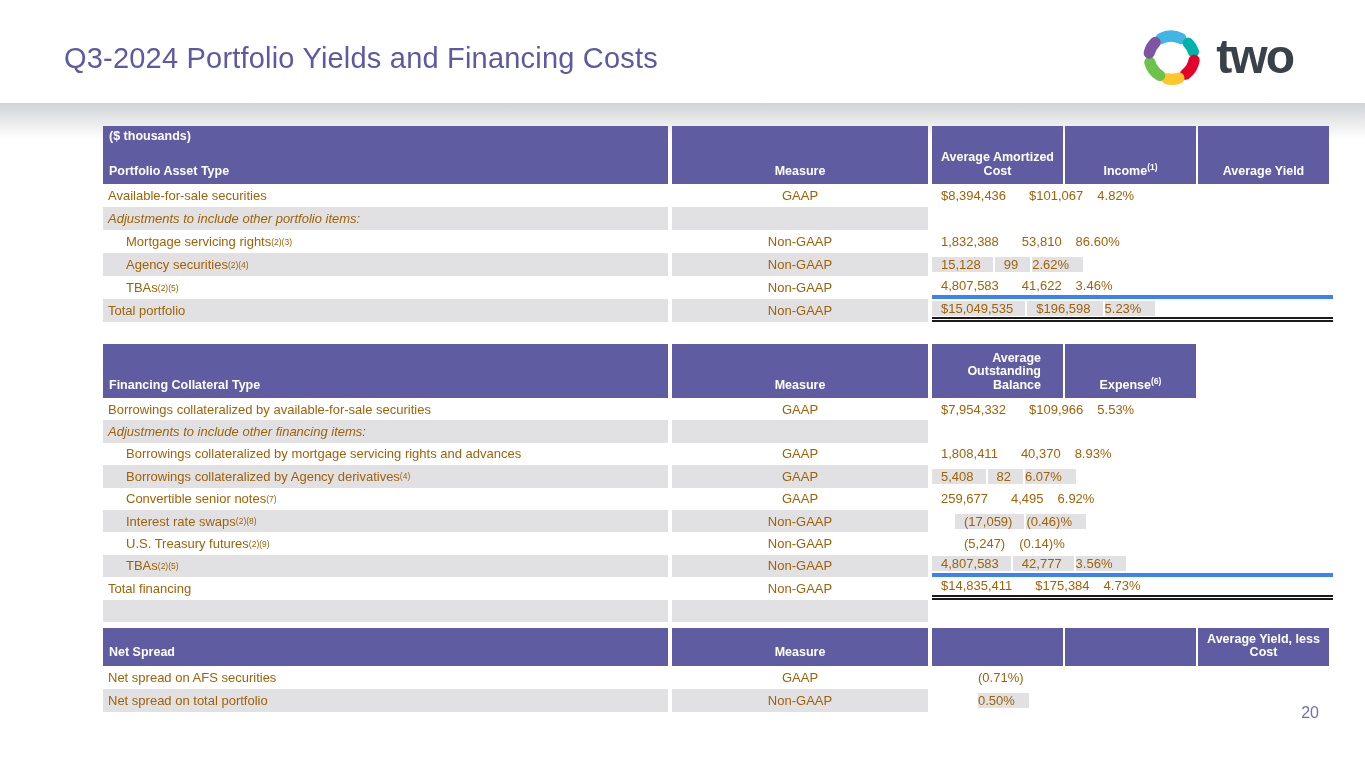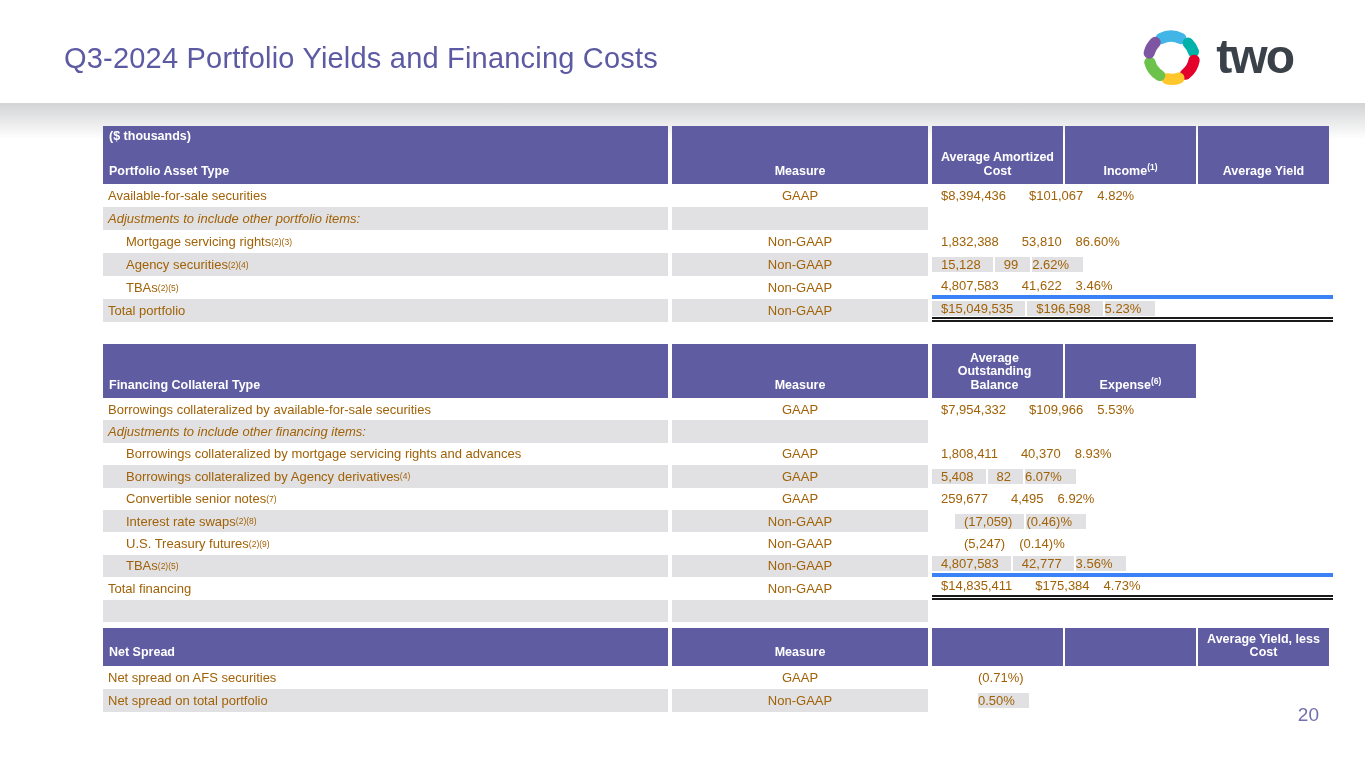--- a/index.html
+++ b/index.html
@@ -19,21 +19,21 @@
 
   .content { position:absolute; left:70px; top:126px; width:1230px;margin-left:33px; }
 
   
   .grid3 { display:grid; grid-template-columns:565px 256px 401px; column-gap:4px; }
   .nums  { display:grid; grid-template-columns:131px 131px 131px; column-gap:2px; }
 
   .hcell { background:#5F5CA2; color:#fff; font-weight:700; font-size:12.5px;
            line-height:13.5px; display:flex; flex-direction:column; justify-content:flex-end;
            align-items:center; text-align:center; padding:4px 4px 6px 4px; }
-  .hcell.h-balance { padding-left:16px; padding-right:22px; }
+  .hcell.h-balance { padding-left:16px; padding-right:22px;text-align:right; }
   .hcell.first { align-items:flex-start; text-align:left; justify-content:space-between;
                  padding-left:6px; }
   .h1 .hcell { height:58px; }
   .h2 .hcell { height:54px; }
   .h3 .hcell { height:38px; }
   sup { font-size:8.5px; vertical-align:super; line-height:0; }
 
   .trow { height:23px; font-size:13px; color:#a16207; }
   .t2 .trow { height:22.4px; }
   .trow > div, .trow .nums > div { display:flex; align-items:center; }
@@ -44,21 +44,21 @@
   .ncell { padding:0 12px 0 9px; }
   .ncell .nval { margin-left:auto; }
   .pcell { justify-content:flex-end; padding-right:14px; }
   .g { background:#E1E1E3; }
   .underline  { border-bottom:4px solid #3b82f6; }
   .dblline    { border-bottom:5px double #1a1a1a; }
 
   .gap22 { height:22px; }
   .gap6  { height:6px; }
 
-  .pagenum { position:absolute; right:46px; top:704px; font-size:19px; color:#7170AE; }
+  .pagenum { position:absolute; right:46px; top:704px; font-size:16px; color:#7170AE; }
 </style>
 </head>
 <body>
 
 <div class="slide">
 
   <div class="title">Q3-2024 Portfolio Yields and Financing Costs</div>
 
   <div class="logo">
     <svg viewBox="0 0 100 100">

